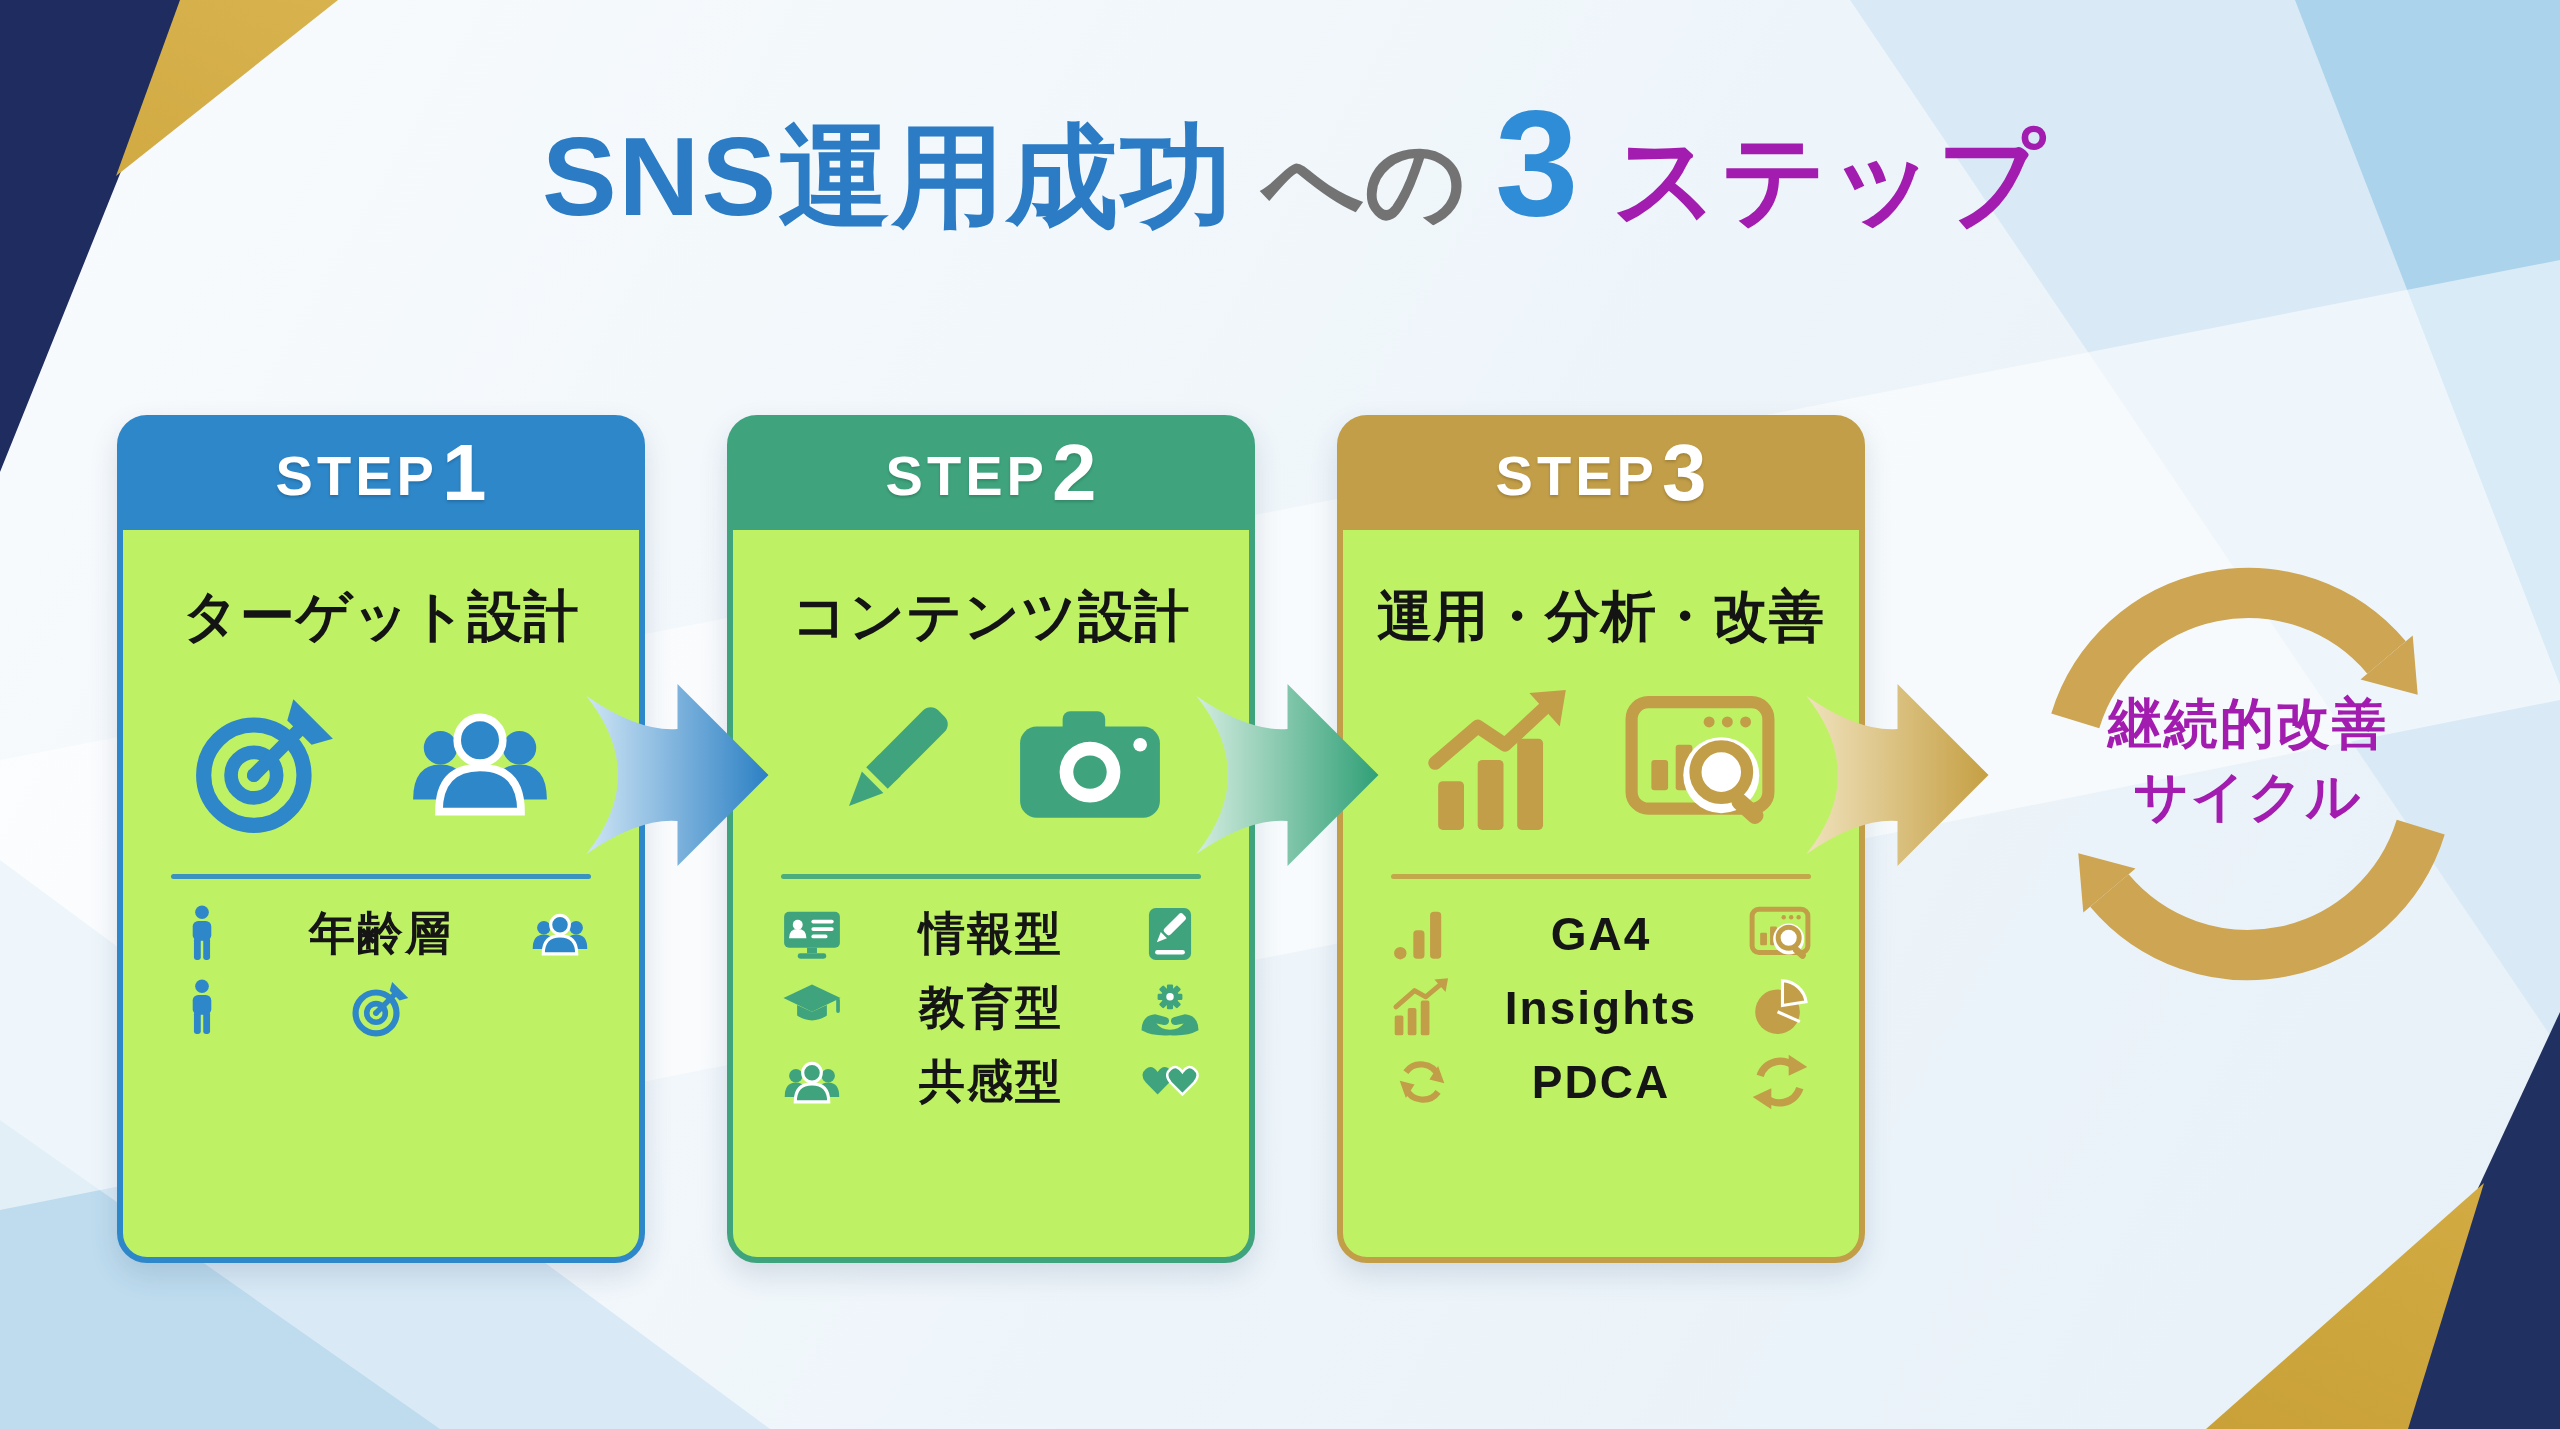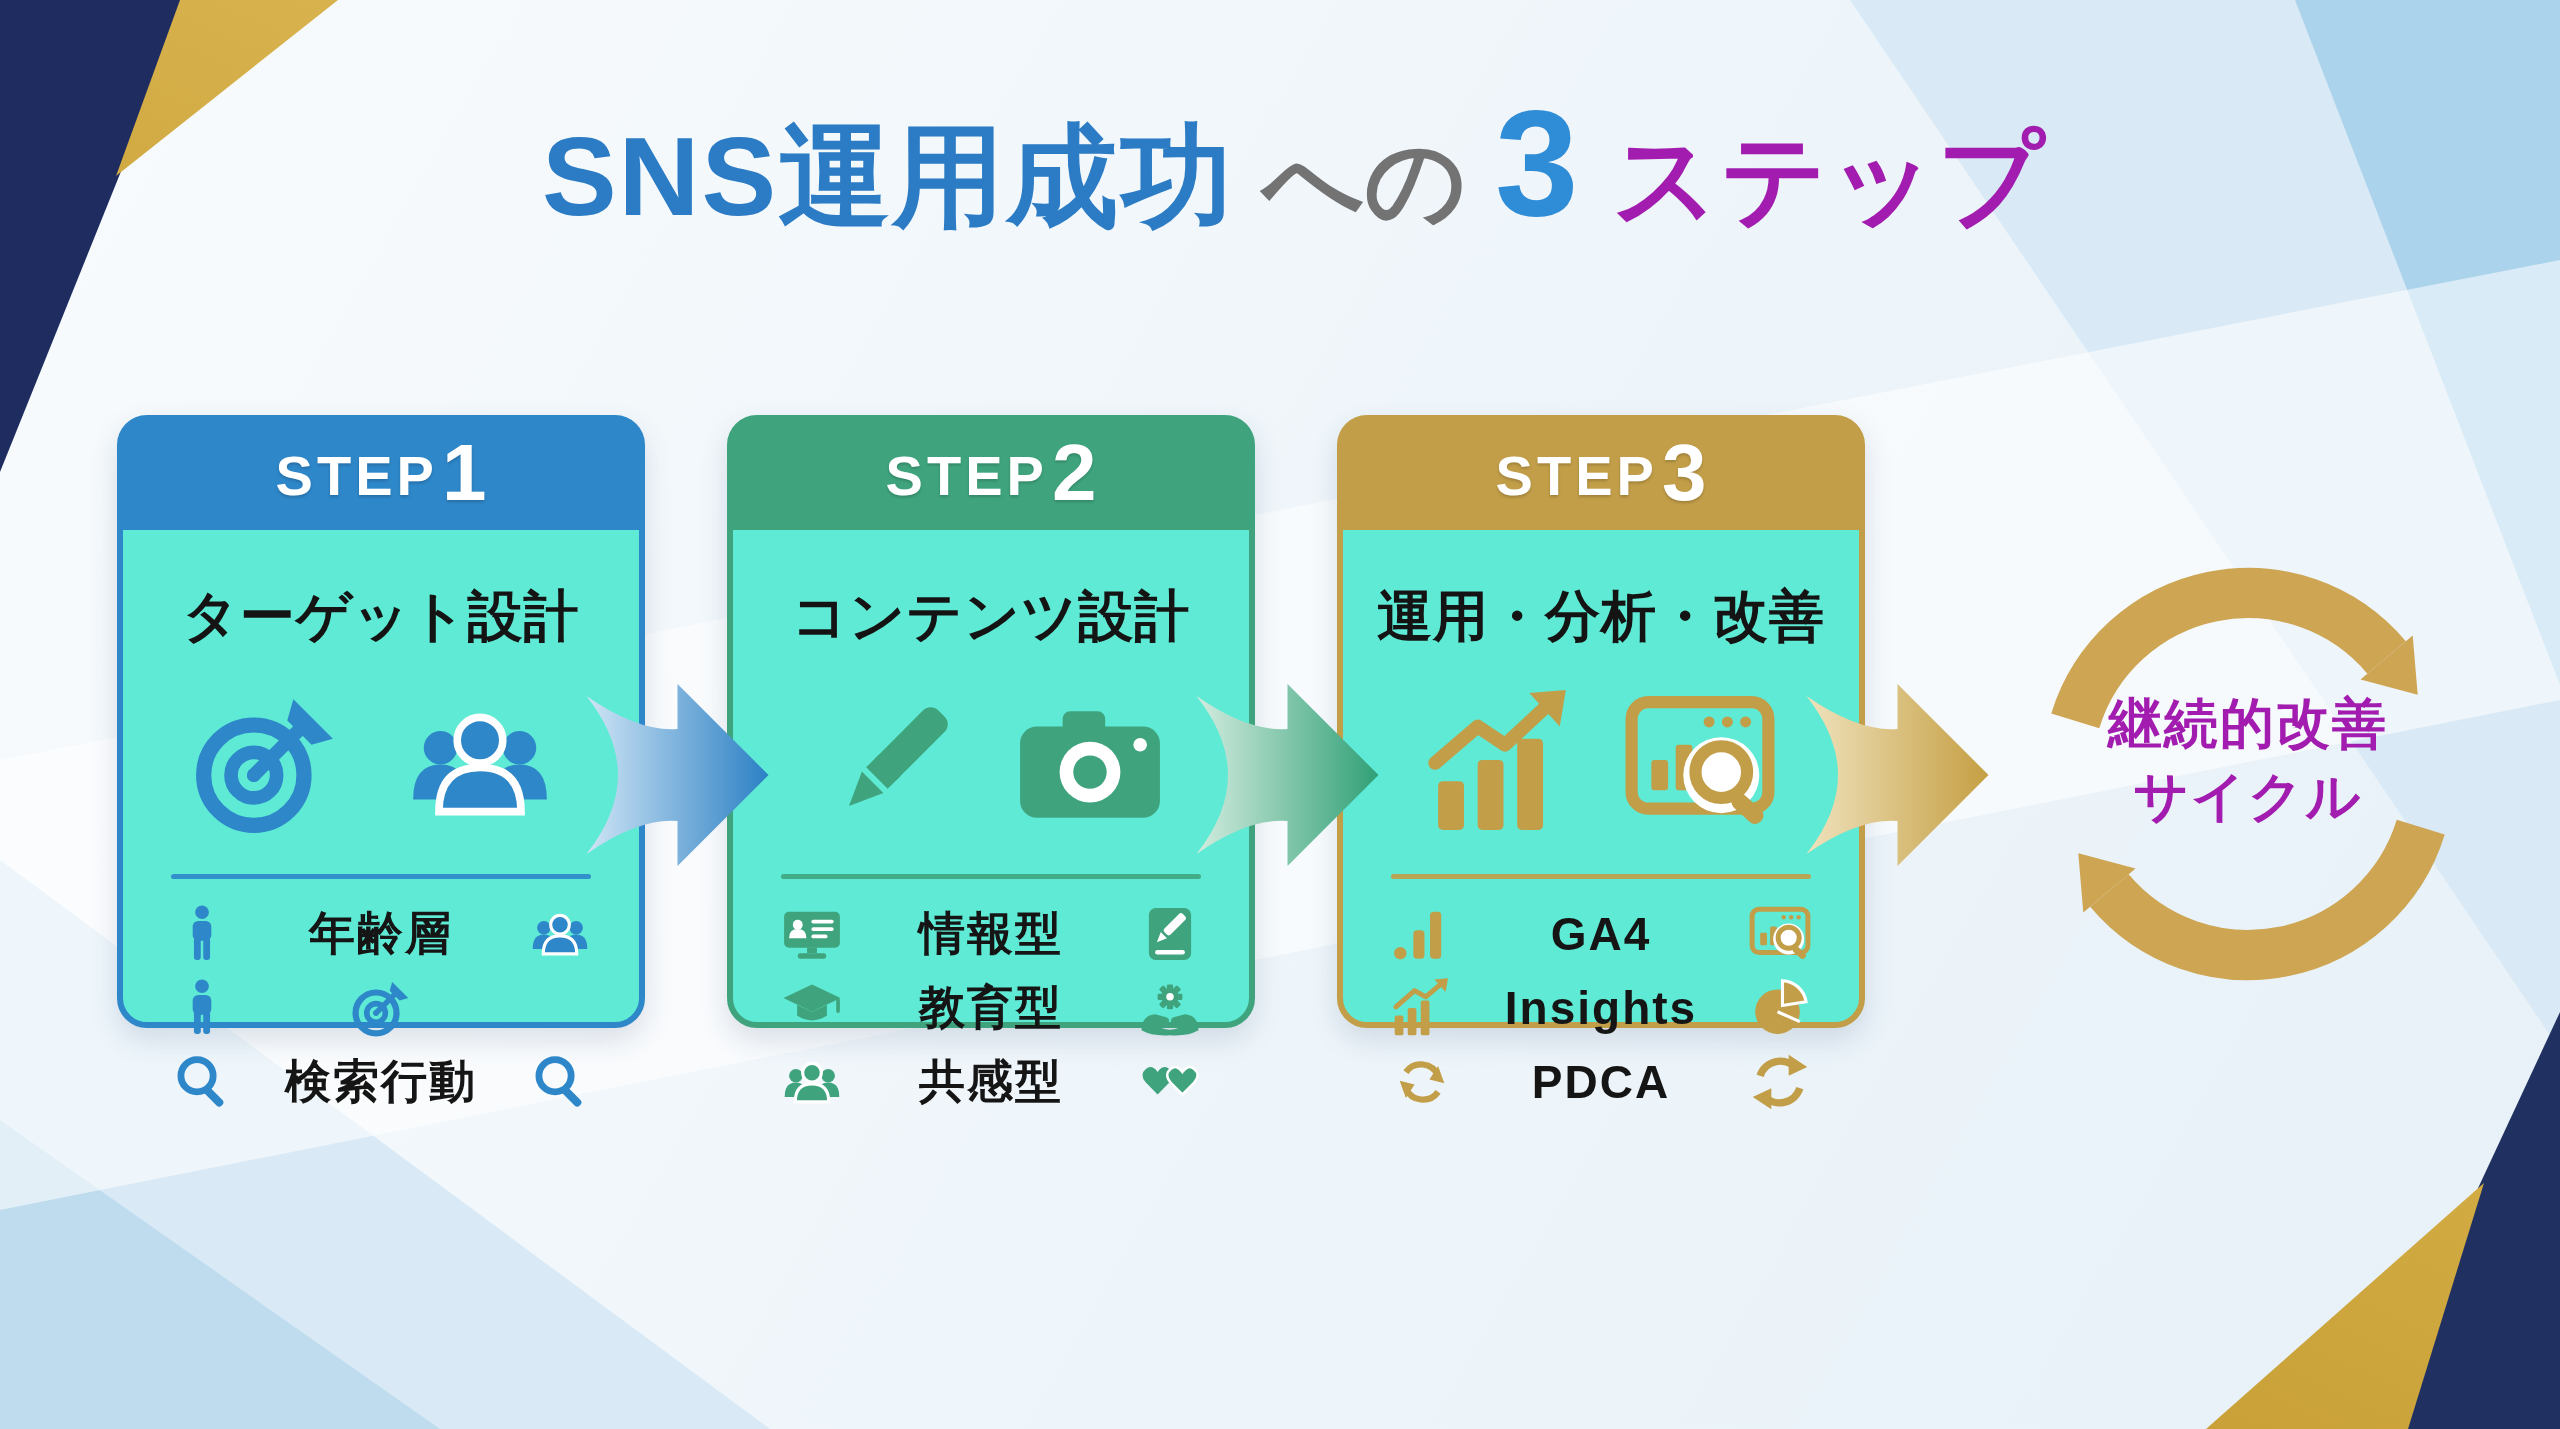--- a/index.html
+++ b/index.html
@@ -27,22 +27,22 @@
   
   .title{position:absolute;top:88px;left:0;width:2560px;text-align:center;white-space:nowrap;}
   .title span{display:inline-block;font-weight:bold;vertical-align:baseline;line-height:1;margin-left:28px;}
   .t-blue {color:#2b7cc5;font-size:112px;letter-spacing:2px;}
   .t-navy {color:#737373;font-size:100px;}
   .t-num  {color:#2f8cd6;font-size:150px;margin:0 6px;}
   .t-navy2{color:#a21caf;font-size:104px;letter-spacing:2px;}
 
   
   .card{
-    position:absolute;top:415px;width:528px;height:613px;z-index:2;
-    background:#5eead4;border:6px solid var(--c);border-radius:30px;
+    position:absolute;top:415px;width:528px;height:848px;z-index:2;
+    background:#bef264;border:6px solid var(--c);border-radius:30px;
     box-shadow:0 12px 28px rgba(40,70,110,.15);box-sizing:border-box;
   }
   .card-1{left:117px;}  .card-2{left:727px;}  .card-3{left:1337px;}
   .step-blue {--c:#2e87c9;}
   .step-green{--c:#3fa47e;}
   .step-gold {--c:#c29e48;}
 
   .card-header{
     height:110px;margin:-1px -1px 0;background:var(--c);
     border-radius:22px 22px 0 0;display:flex;align-items:center;justify-content:center;
@@ -278,29 +278,20 @@
         <svg>
             <use href="#sym-users"></use>
           </svg>
       </div>
       <div class="item">
         <svg>
             <use href="#sym-person"></use>
           </svg>
         <svg>
             <use href="#sym-target"></use>
-          </svg>
-      </div>
-      <div class="item">
-        <svg>
-            <use href="#sym-search"></use>
-          </svg>
-        <span class="label">検索行動</span>
-        <svg>
-            <use href="#sym-search"></use>
           </svg>
       </div>
     </div>
   </div>
 
   <div class="card card-2 step-green">
     <div class="card-header">
       <span>STEP</span>
         <span class="num">2</span>
     </div>

